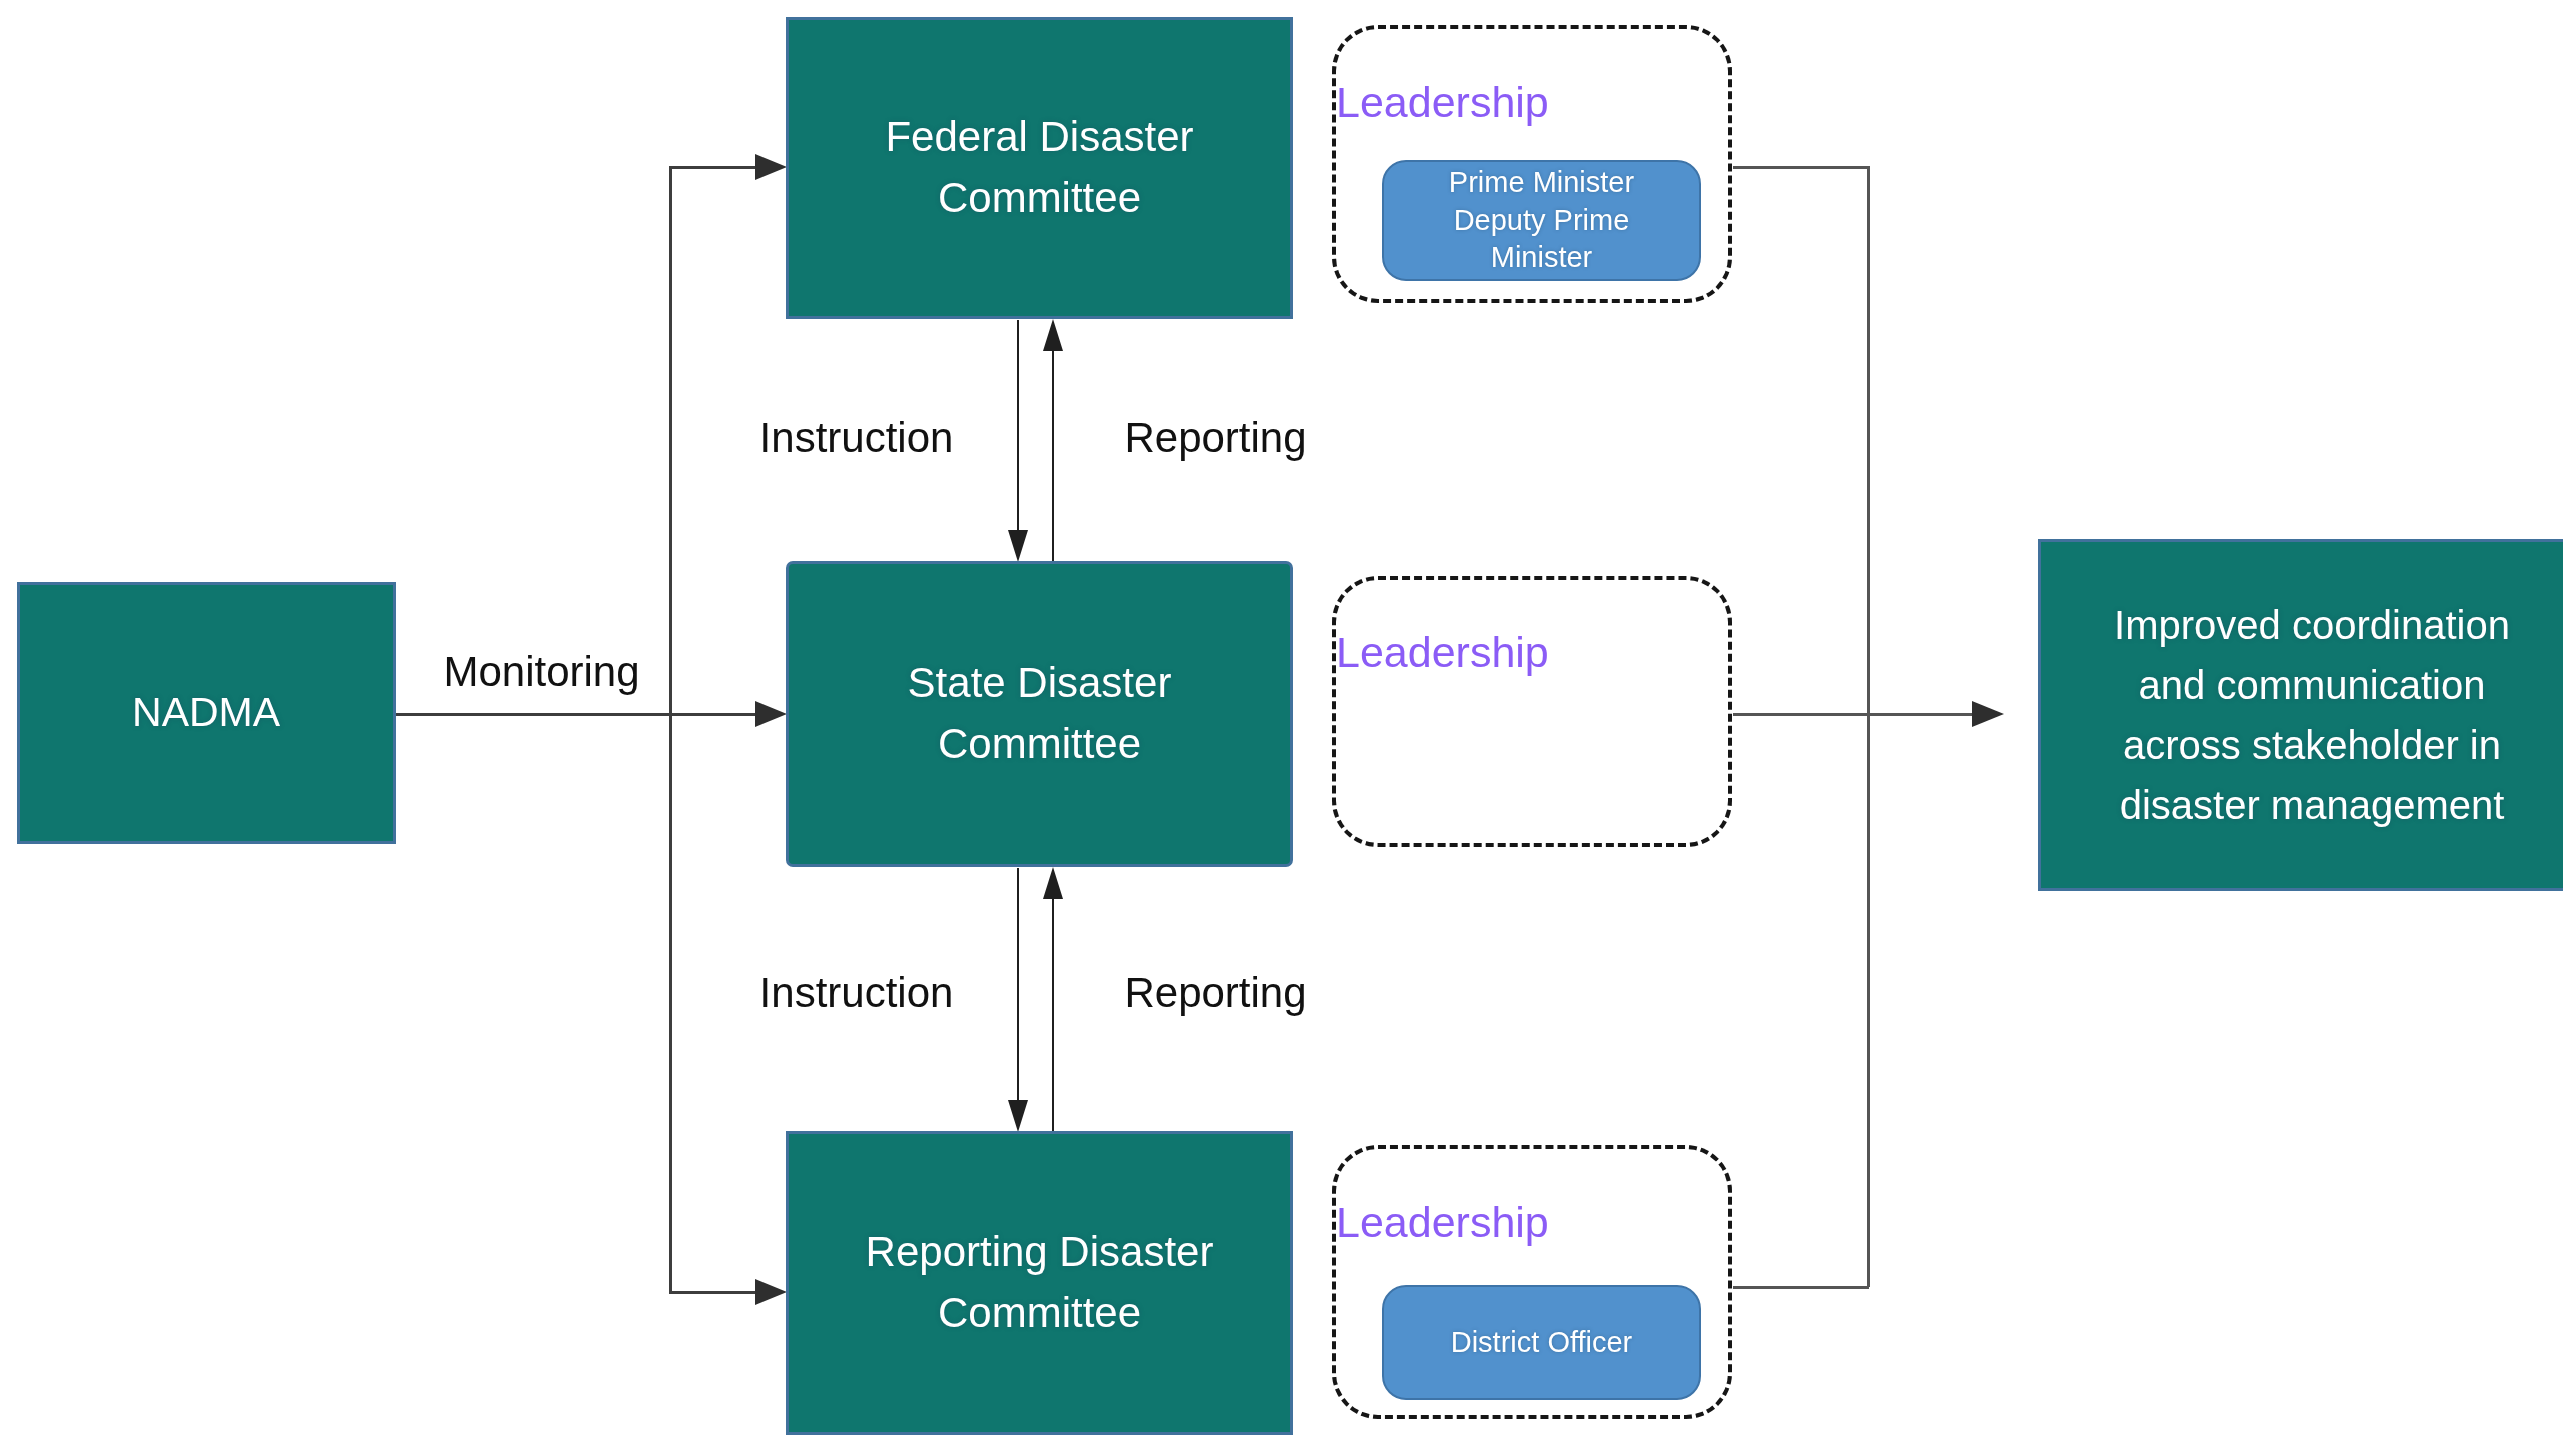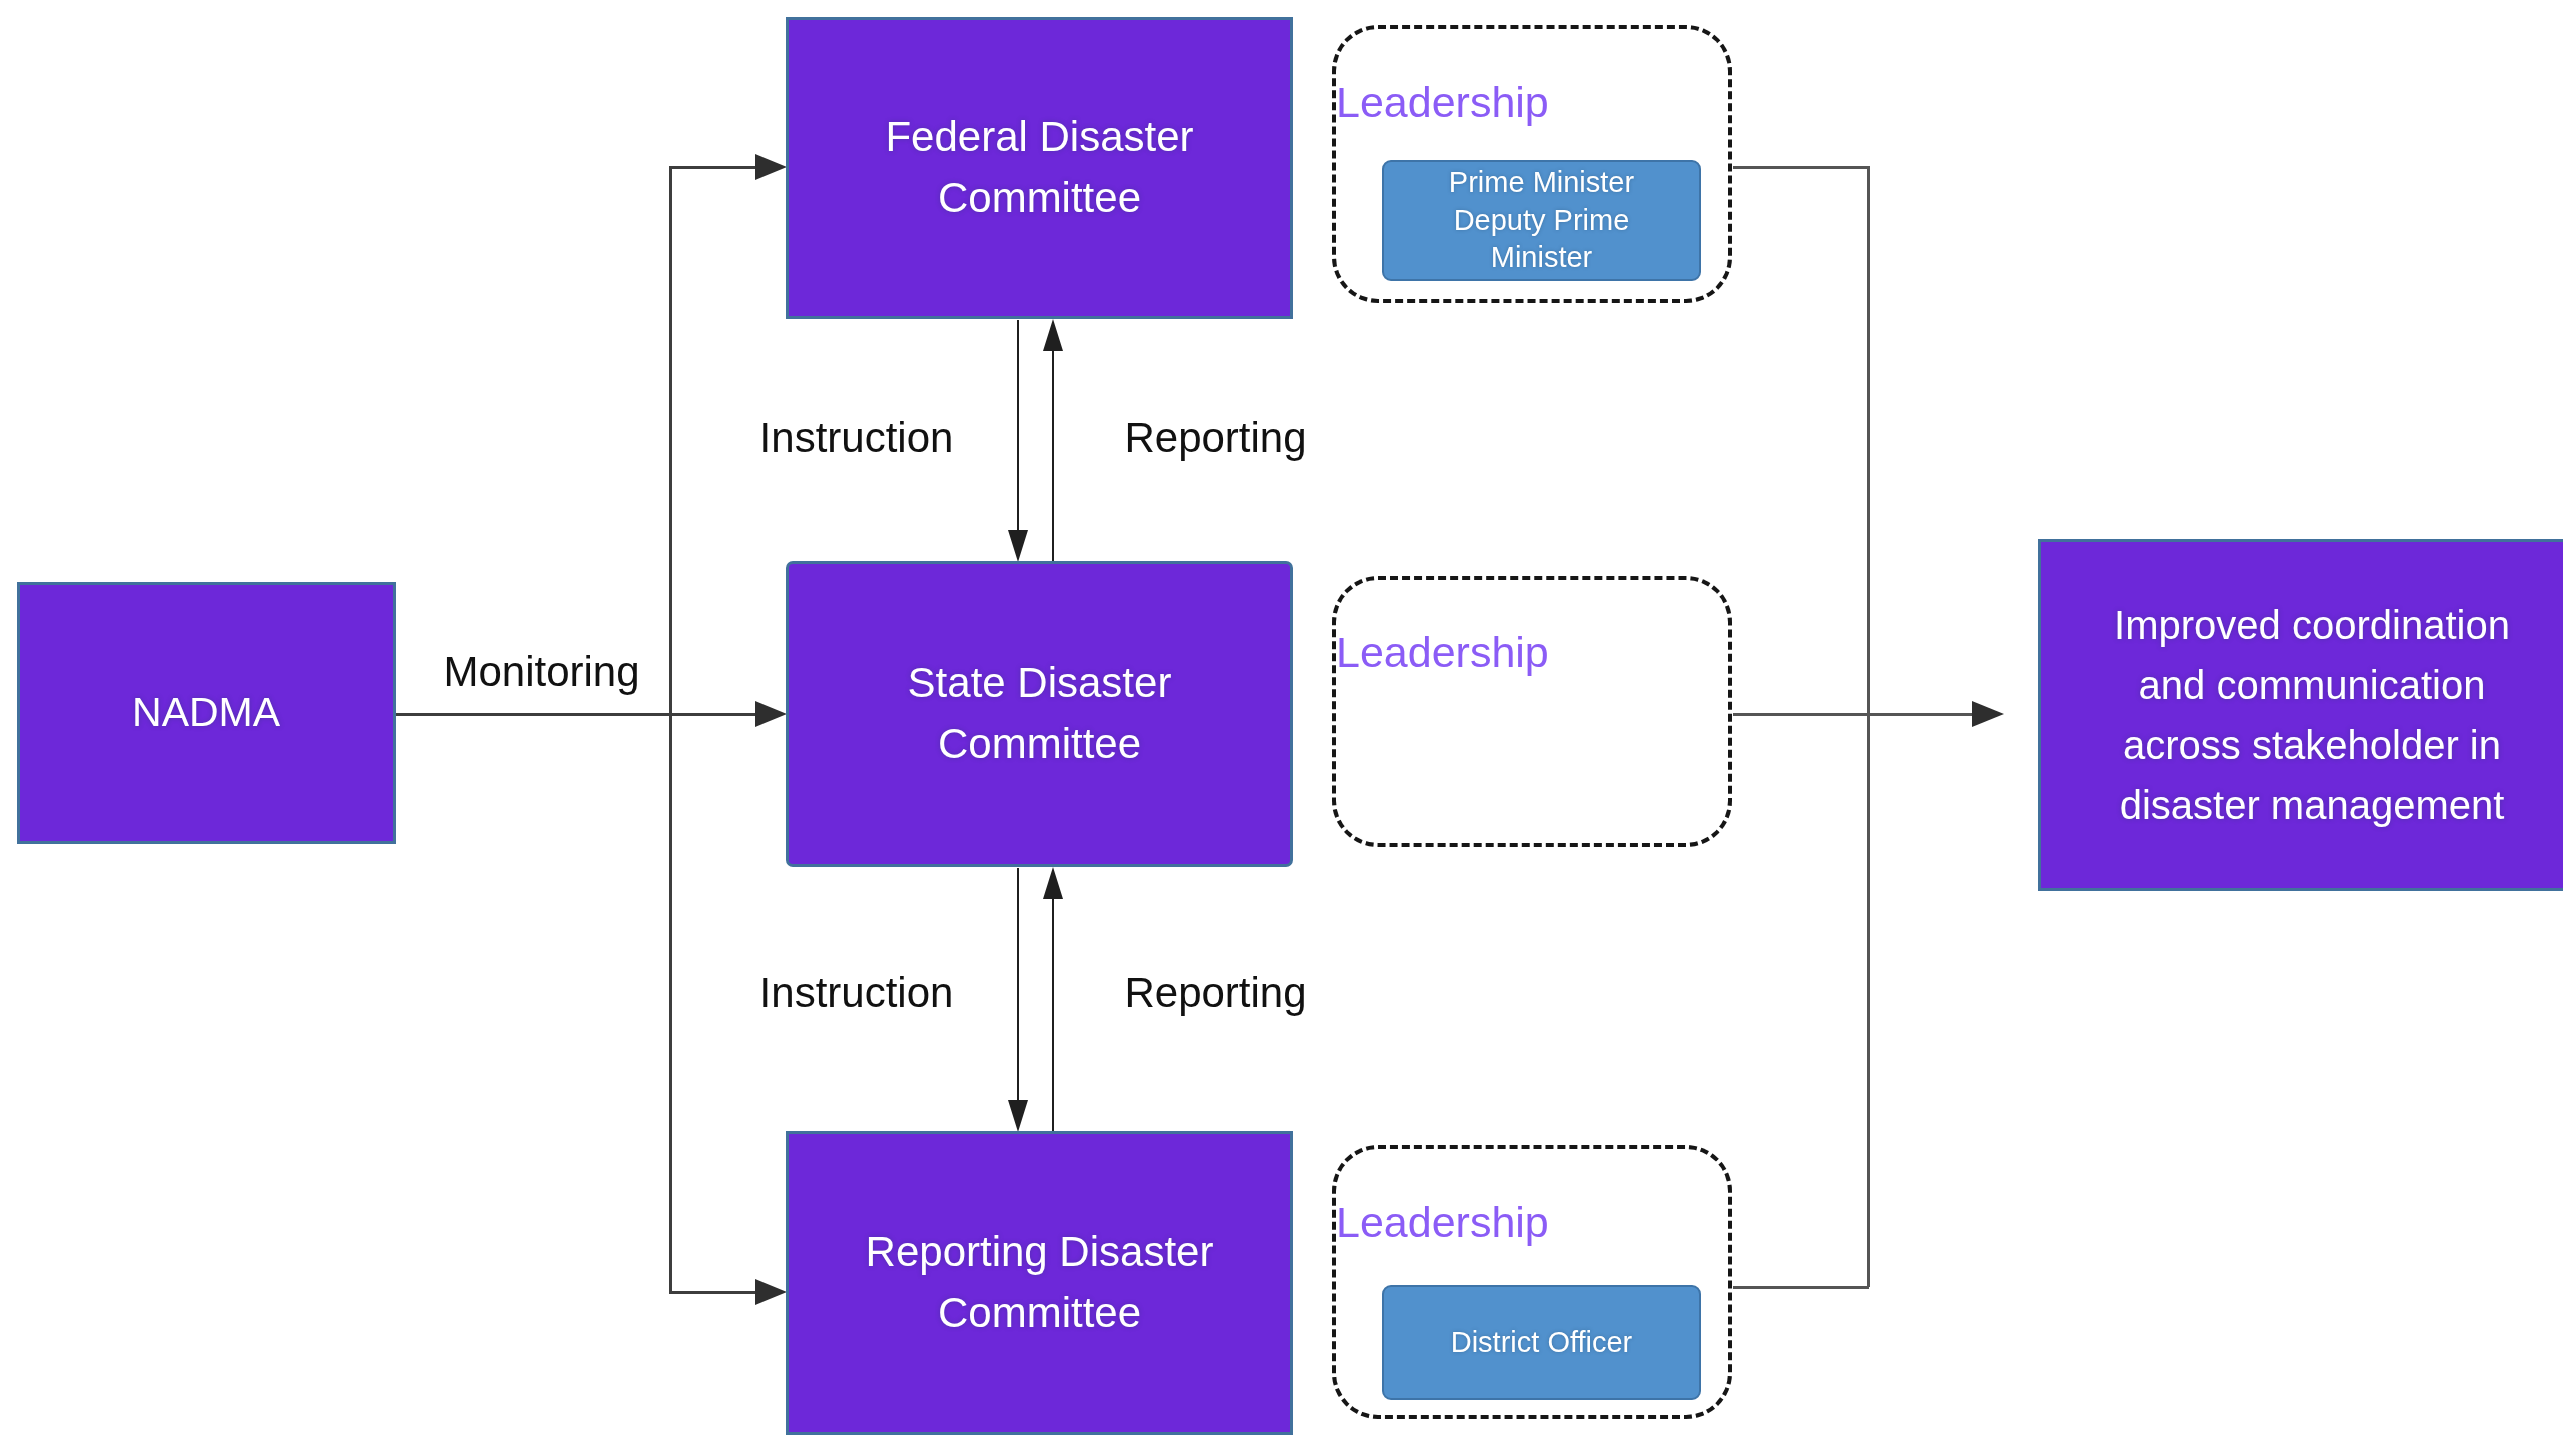--- a/index.html
+++ b/index.html
@@ -11,21 +11,21 @@
   #canvas {
     position: relative;
     width: 2563px;
     height: 1452px;
     background: #ffffff;
     overflow: hidden;
   }
   
   .node-box {
     position: absolute;
-    background: #6d28d9;
+    background: #0f766e;
     border: 3.2px solid #41719c;
     box-sizing: border-box;
     display: flex;
     align-items: center;
     justify-content: center;
     text-align: center;
     color: #ffffff;
     white-space: pre-line;
     text-shadow: 0 0 5.1px rgba(30,60,90,0.35);
   }
@@ -46,21 +46,21 @@
     width: 100%;
     text-align: left;
     font-size: 43px;
     color: #8b5cf6;
     line-height: 1.2;
   }
   .member-box {
     position: absolute;
     background: #5191cd;
     border: 2.5px solid #3e74a8;
-    border-radius: 9px;
+    border-radius: 24px;
     box-sizing: border-box;
     display: flex;
     align-items: center;
     justify-content: center;
     text-align: center;
     color: #ffffff;
     font-size: 29px;
     line-height: 1.3;
     white-space: pre-line;
     text-shadow: 0 0 3.8px rgba(30,60,90,0.35);

